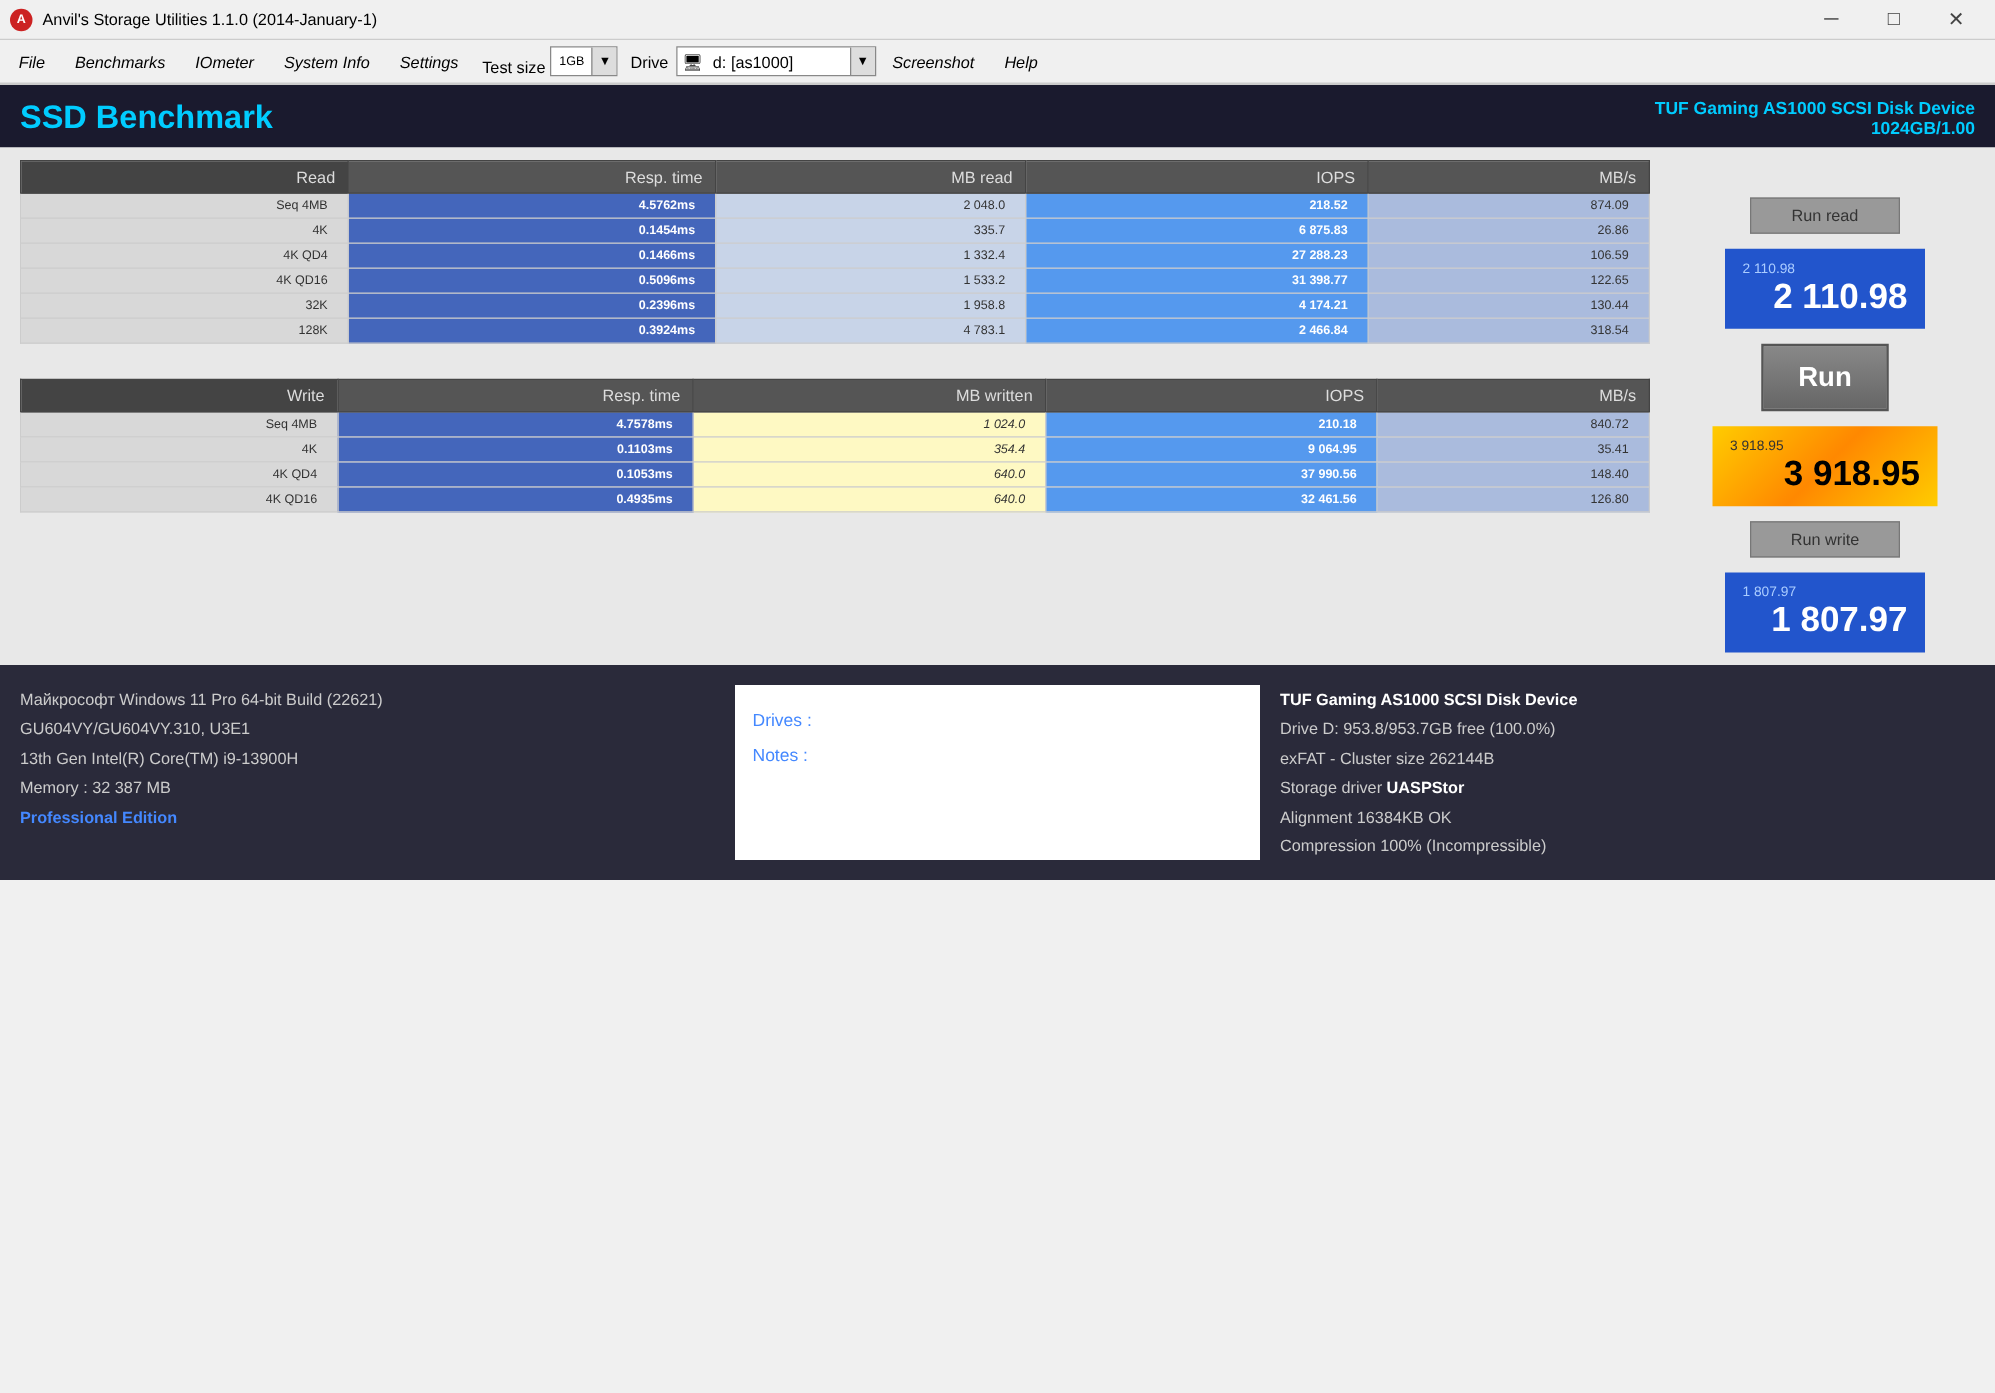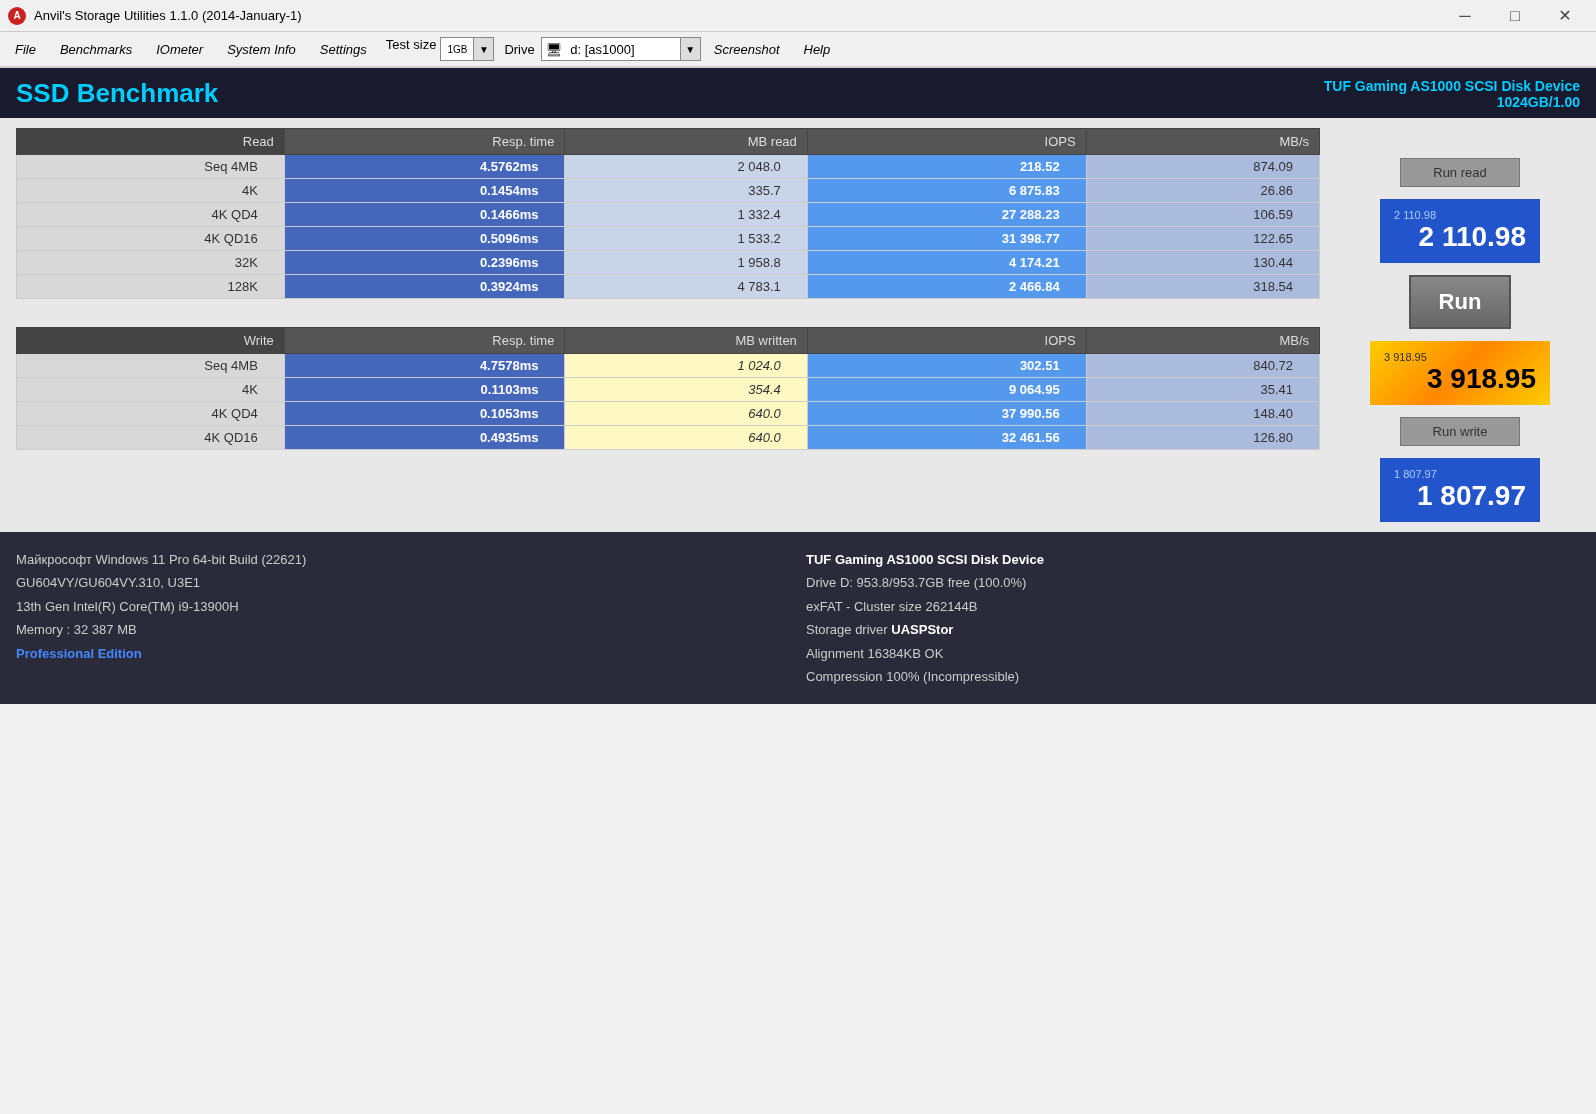--- a/index.html
+++ b/index.html
@@ -69,21 +69,21 @@
     .menu-item {
       padding: 4px 10px;
       cursor: pointer;
       border: 1px solid transparent;
       font-size: 13px;
       font-style: italic;
     }
 
     .test-size-group {
       display: flex;
-      align-items: flex-start;
+      align-items: flex-end;
       gap: 4px;
       margin-left: 6px;
     }
     .test-size-label { font-size: 13px; }
     .test-size-select {
       display: flex;
       align-items: center;
       border: 1px solid #888;
       background: white;
       height: 24px;
@@ -188,23 +188,23 @@
       font-weight: normal;
       font-size: 13px;
       border: 1px solid #444;
     }
     .bench-table th:first-child {
       background: #444;
       text-align: right;
     }
 
     .bench-table td {
-      padding: 4px 26px;
+      padding: 4px 16px;
       text-align: right;
-      font-size: 13px;
+      font-size: 10px;
       border: 1px solid #ccc;
       margin-top: 45px;
     }
 
     .row-label {
       background: #d8d8d8;
       color: #333;
       text-align: right !important;
       padding-right: 10px;
     }
@@ -476,21 +476,21 @@
           <th>MB written</th>
           <th>IOPS</th>
           <th>MB/s</th>
         </tr>
       </thead>
       <tbody id="write-table-body">
       <tr>
       <td class="row-label">Seq 4MB</td>
       <td class="resp-time">4.7578ms</td>
       <td class="mb-written">1 024.0</td>
-      <td class="iops">302.51</td>
+      <td class="iops">210.18</td>
       <td class="mbs">840.72</td>
     </tr>
           <tr>
       <td class="row-label">4K</td>
       <td class="resp-time">0.1103ms</td>
       <td class="mb-written">354.4</td>
       <td class="iops">9 064.95</td>
       <td class="mbs">35.41</td>
     </tr>
           <tr>
@@ -539,20 +539,24 @@
 
 <div class="bottom-bar">
   <div class="system-info">
     <div>Майкрософт Windows 11 Pro 64-bit Build (22621)</div>
     <div>GU604VY/GU604VY.310, U3E1</div>
     <div>13th Gen Intel(R) Core(TM) i9-13900H</div>
     <div>Memory : 32 387 MB</div>
     <div><span class="edition-link">Professional Edition</span></div>
   </div>
 
+  <div class="drives-notes">
+    <div>Drives :</div>
+    <div>Notes :</div>
+  </div>
 
   <div class="drive-details">
     <div><strong>TUF Gaming AS1000 SCSI Disk Device</strong></div>
     <div>Drive D: 953.8/953.7GB free (100.0%)</div>
     <div>exFAT - Cluster size 262144B</div>
     <div>
       <span>Storage driver </span><strong>UASPStor</strong>
     </div>
     <div>Alignment 16384KB OK</div>
     <div>Compression 100% (Incompressible)</div>

